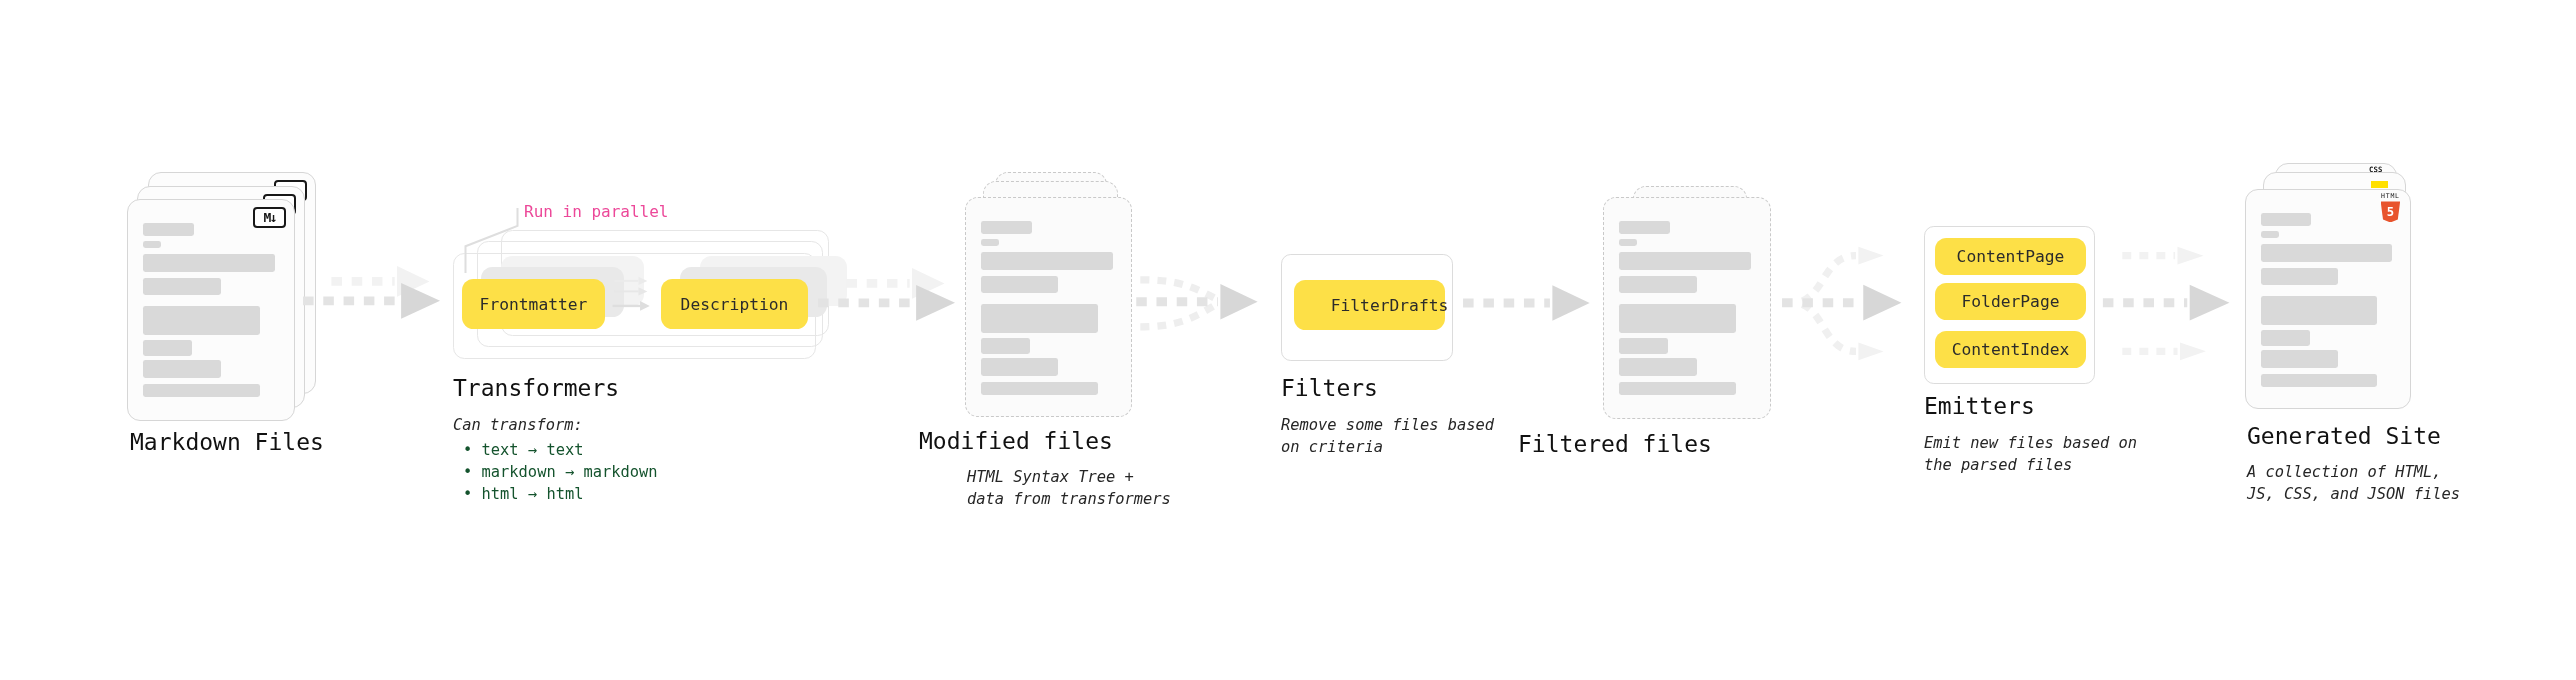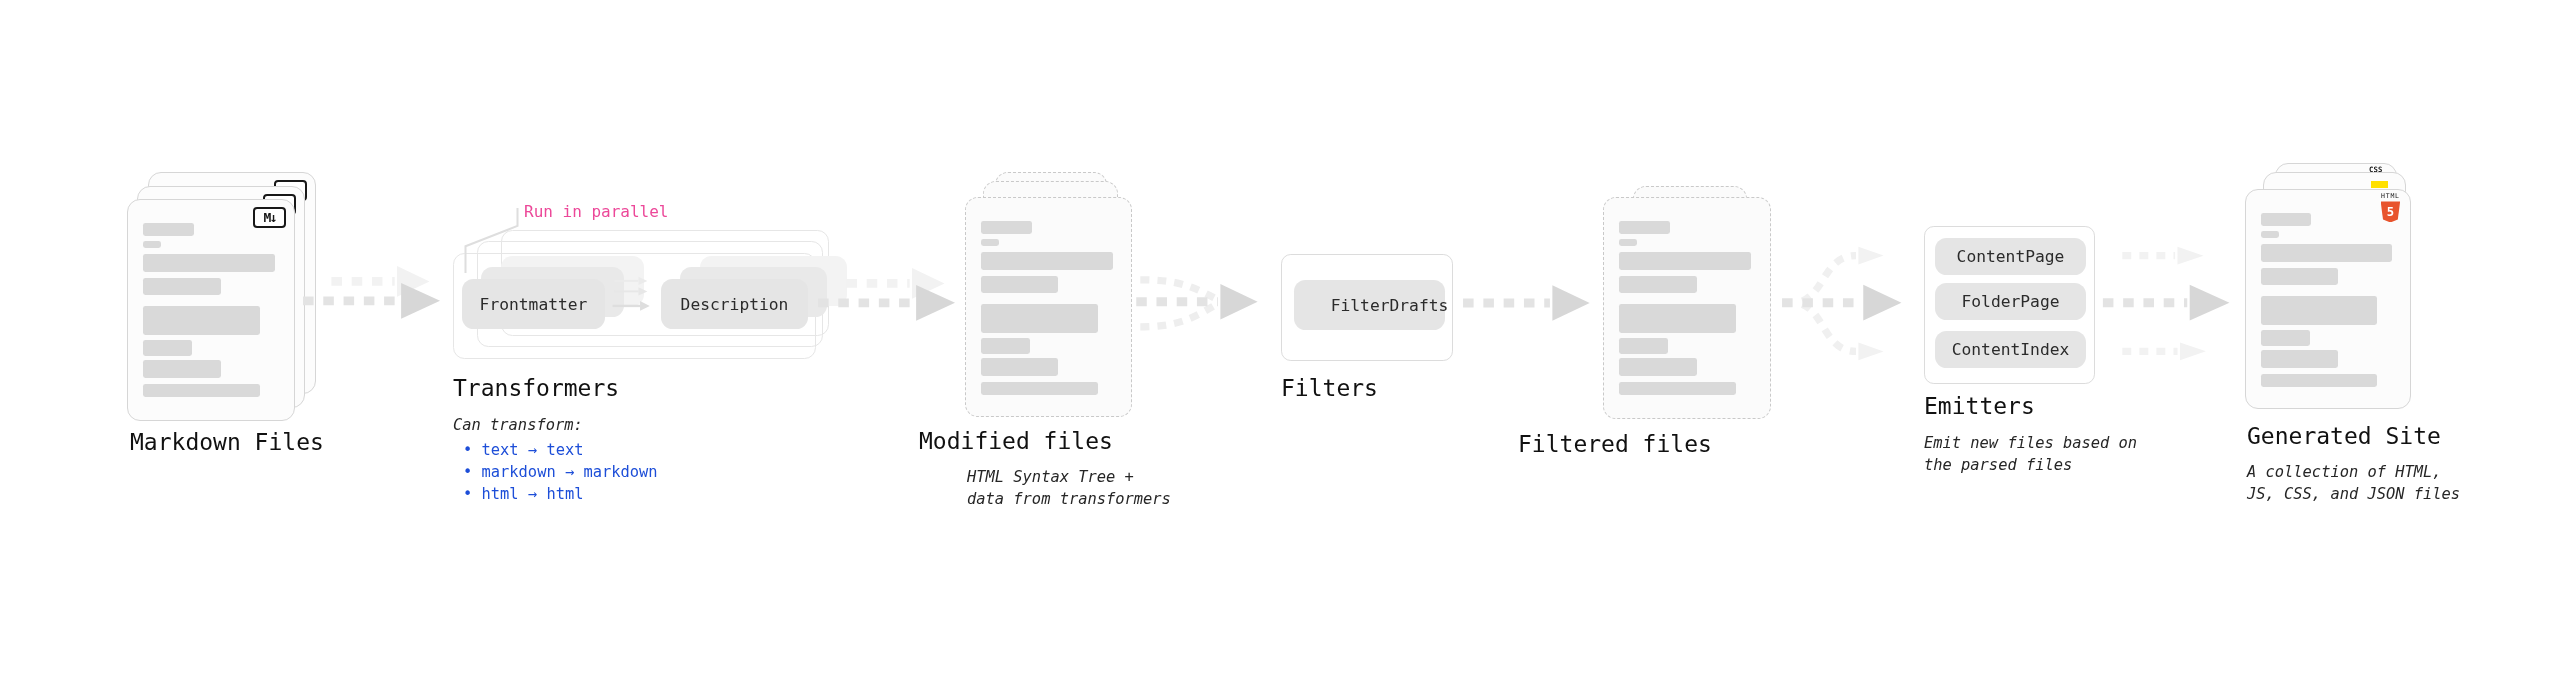--- a/index.html
+++ b/index.html
@@ -19,30 +19,30 @@
   .doc-bars .b6{top:140px;width:30%;height:16.3px;}
   .doc-bars .b7{top:160px;width:47%;height:18px;}
   .doc-bars .b8{top:184px;width:71%;height:13px;}
 
   .md-icon{position:absolute;top:7.3px;right:8.1px;width:32.5px;height:20.3px;box-sizing:border-box;
            border:2.4px solid #181818;border-radius:4.1px;background:#ffffff;display:flex;align-items:center;
            justify-content:center;font-weight:bold;font-size:13px;letter-spacing:-1.6px;color:#181818;}
 
   
   .t-rect{position:absolute;box-sizing:border-box;border:1.6px solid #e6e6e6;border-radius:11.4px;background:transparent;}
-  .pill{position:absolute;box-sizing:border-box;background:#e5e5e5;border-radius:11.4px;display:flex;
+  .pill{position:absolute;box-sizing:border-box;background:#fde047;border-radius:11.4px;display:flex;
         align-items:center;justify-content:center;font-size:16.3px;color:#2b2b2b;white-space:nowrap;}
   .pill.g1{background:#e9e9e9;}
   .pill.g2{background:#f3f3f3;}
 
   
   .title{position:absolute;font-size:23px;color:#111111;white-space:nowrap;}
   .sub{position:absolute;font-size:15.4px;line-height:22px;color:#262626;white-space:pre-line;font-style:italic;}
   .note{position:absolute;font-size:16px;color:#ec4899;white-space:nowrap;}
-  .bullets{position:absolute;font-size:15.4px;line-height:22px;color:#1d4ed8;}
+  .bullets{position:absolute;font-size:15.4px;line-height:22px;color:#14532d;}
 
   
   .group-box{position:absolute;box-sizing:border-box;background:#ffffff;border:1.6px solid #dcdcdc;border-radius:9.8px;}
 
   
   .css-badge{position:absolute;top:2.4px;right:8.1px;width:24.4px;text-align:center;}
   .css-badge .w{font-size:7.3px;font-weight:bold;color:#111;line-height:7.3px;}
   .css-badge .u{height:3.3px;background:#2965f1;border-radius:0.8px;margin-top:0.8px;}
   .js-badge{position:absolute;top:8.1px;right:17px;width:17px;height:7.3px;background:#ffe000;}
   .html5{position:absolute;top:3.3px;right:8.1px;width:23px;text-align:center;}
@@ -147,20 +147,22 @@
   <svg style="left:1132px;top:258px;" width="142" height="89" viewBox="0 0 175 110">
     <path d="M10,27 C55,27 72,34 103,50" fill="none" stroke="#eeeeee" stroke-width="9" stroke-dasharray="11 10"></path>
     <path d="M10,85 C55,85 72,76 103,58" fill="none" stroke="#eeeeee" stroke-width="9" stroke-dasharray="11 10"></path>
     <line x1="5" y1="54" x2="106" y2="54" stroke="#e3e3e3" stroke-width="11" stroke-dasharray="13 12"></line>
     <polygon points="109,32 109,76 155,54" fill="#d7d7d7"></polygon>
   </svg>
 
   <div class="group-box" style="left:1281px;top:254px;width:172px;height:107px;"></div>
   <div class="pill" style="left:1294px;top:280px;width:151px;height:50px;padding-left:40px;">FilterDrafts</div>
   <div class="title" style="left:1281px;top:375px;">Filters</div>
+  <div class="sub" style="left:1281px;top:414px;">Remove some files based
+on criteria</div>
 
   <svg style="left:1459px;top:280px;" width="138" height="46" viewBox="0 0 170 56">
     <line x1="5" y1="28" x2="112" y2="28" stroke="#e3e3e3" stroke-width="11" stroke-dasharray="13 12"></line>
     <polygon points="115,6 115,50 161,28" fill="#d7d7d7"></polygon>
   </svg>
 
   <div class="card dashed" style="left:1633px;top:186px;width:114px;height:37px;"></div>
   <div class="card dashed" style="left:1603px;top:197px;width:168px;height:222px;z-index:3;">
     <div class="doc-bars">
         <i class="b1"></i>

